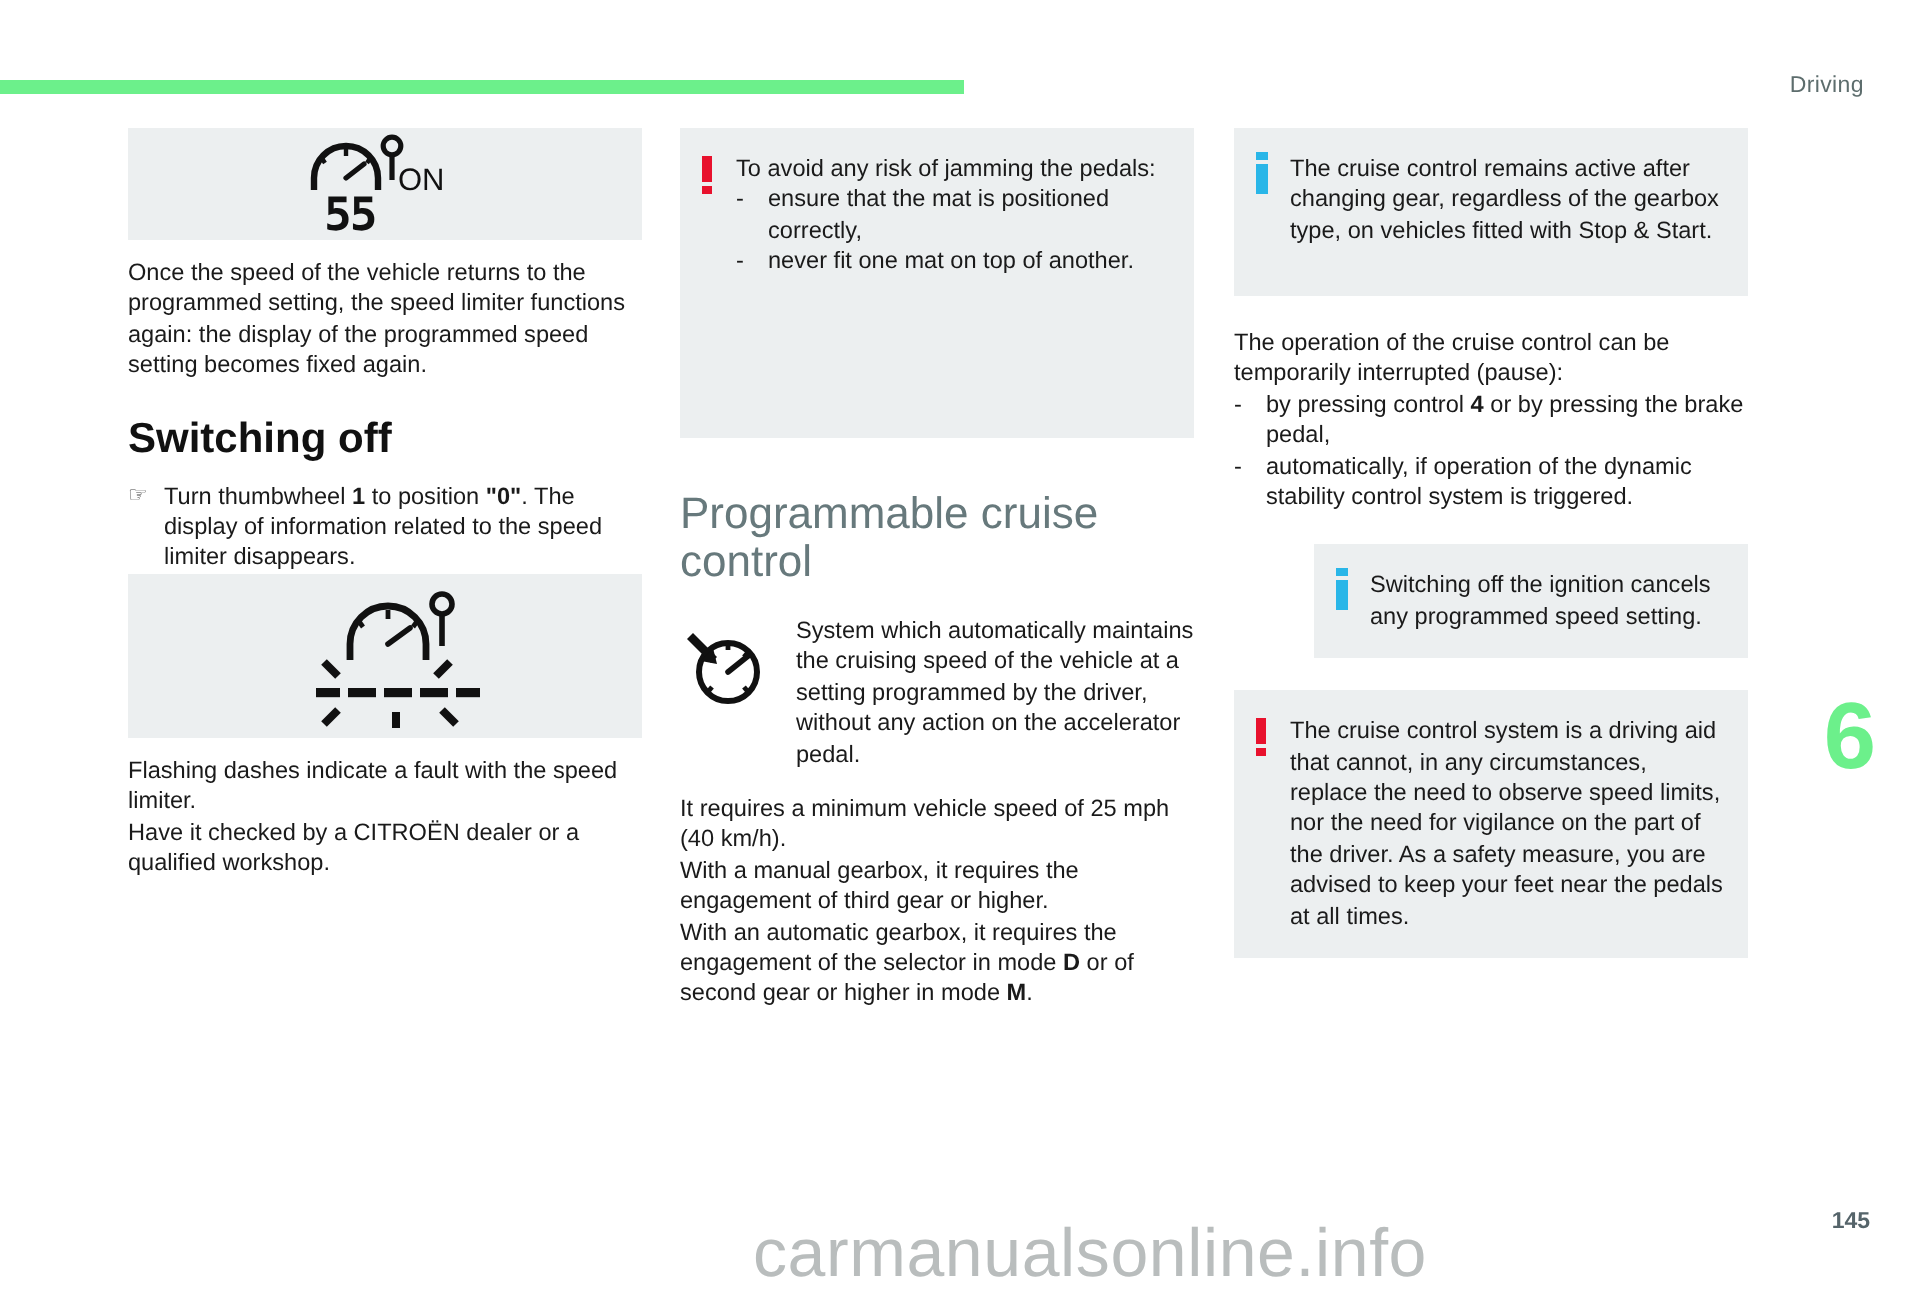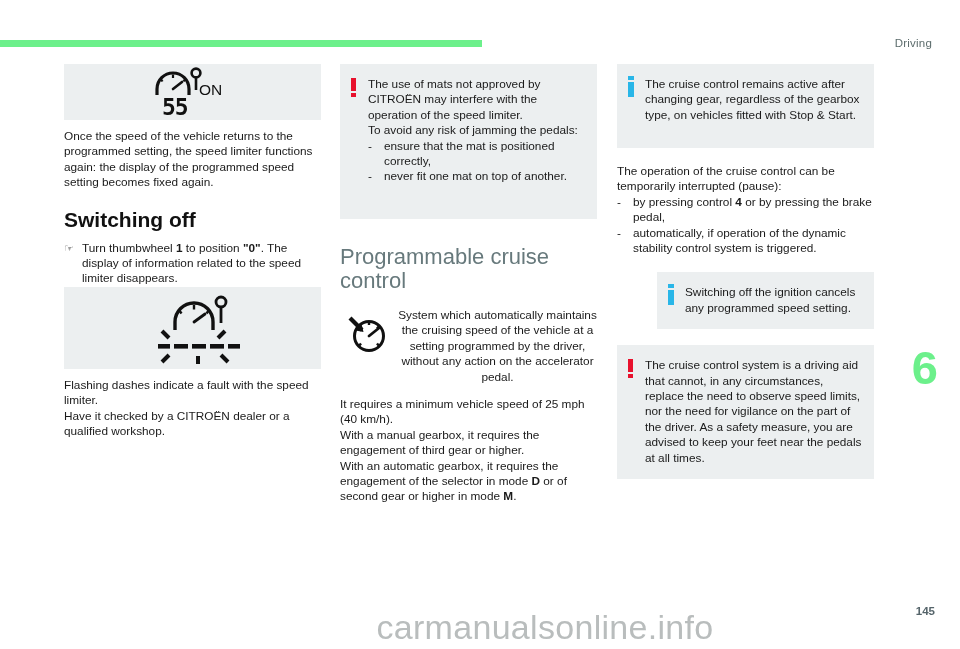--- a/index.html
+++ b/index.html
@@ -194,21 +194,20 @@
     top: -6px;
     width: 6px;
     height: 4px;
     background: #29b6e8;
   }
 
   
   .icon-text-block {
     display: flex;
     margin-top: 6px;
-    text-align: center;
   }
   .icon-text-block .glyph-col {
     flex: 0 0 58px;
     width: 58px;
     padding-top: 6px;
   }
   .icon-text-block .desc-col {
     flex: 1;
     padding-top: 3px;
   }
@@ -290,21 +289,20 @@
 Have it checked by a CITROËN dealer or a qualified workshop.</p>
 </div>
 
 <div class="col col-2">
 
   <div class="callout callout-warning callout-tall-1">
     <div class="icon-col">
       <div class="icon-warning"></div>
     </div>
     <div class="body-col">
-      <p>The use of mats not approved by CITROËN may interfere with the operation of the speed limiter.</p>
       <p>To avoid any risk of jamming the pedals:</p>
       <div class="dash-item">
         <span class="dash-marker">-</span>
         <span class="dash-text">ensure that the mat is positioned correctly,</span>
       </div>
       <div class="dash-item">
         <span class="dash-marker">-</span>
         <span class="dash-text">never fit one mat on top of another.</span>
       </div>
     </div>

